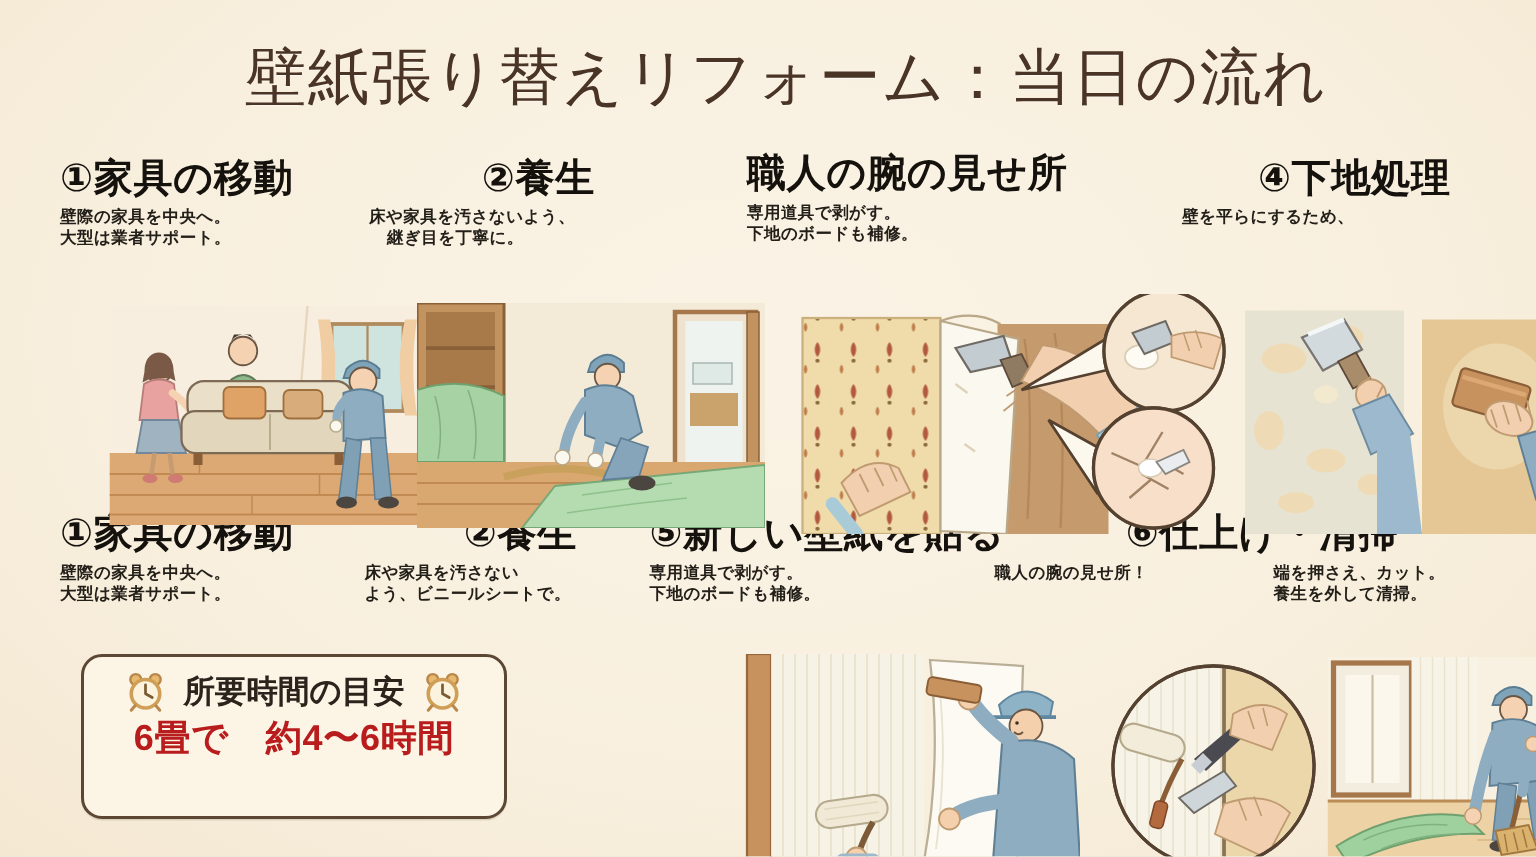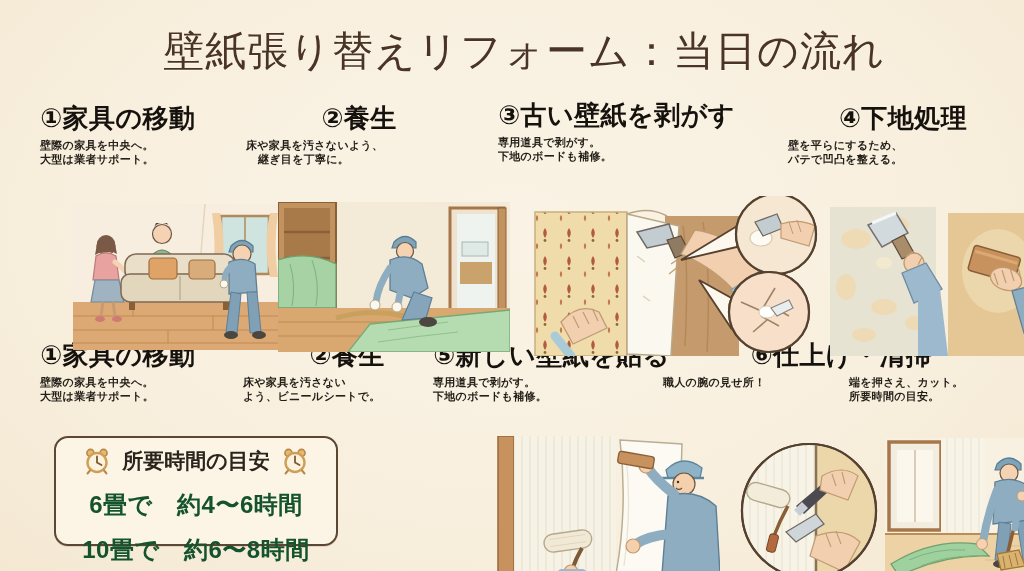--- a/index.html
+++ b/index.html
@@ -30,21 +30,21 @@
   .s8 .col{min-width:160px;}
   .ill{position:absolute;}
   .ill svg{display:block;}
   .timebox{
     position:absolute;left:54px;top:436px;width:284px;height:110px;box-sizing:border-box;
     background:#fcf5e6;border:2px solid #5b4733;border-radius:14px;
     padding:9px 6px 6px;box-shadow:0 1px 0 rgba(90,70,50,.15);
   }
   .tb-title{display:flex;align-items:center;justify-content:center;gap:12px;
     font-size:21px;font-weight:800;color:#2a241d;}
-  .tb-row{text-align:center;font-size:24px;font-weight:800;color:#14532d;line-height:1.3;margin-top:14px;letter-spacing:.5px;}
+  .tb-row{text-align:center;font-size:24px;font-weight:800;color:#b91c1c;line-height:1.3;margin-top:2px;letter-spacing:.5px;}
 </style>
 </head>
 <body>
 
 <div class="canvas">
 
   <h1 class="title">壁紙張り替えリフォーム：当日の流れ</h1>
 
   <section class="step s1">
     <h2>①家具の移動</h2>
@@ -52,29 +52,28 @@
     <div class="line">大型は業者サポート。</div>
   </section>
 
   <section class="step s2 center">
     <h2>②養生</h2>
     <div class="line">床や家具を汚さないよう、</div>
     <div class="line" style="padding-left:12px;">継ぎ目を丁寧に。</div>
   </section>
 
   <section class="step s3">
-    <h2>③古い壁紙を剥がす</h2>
+    <h2>職人の腕の見せ所</h2>
     <div class="line">専用道具で剥がす。</div>
     <div class="line">下地のボードも補修。</div>
   </section>
 
   <section class="step s4 center">
     <h2>④下地処理</h2>
     <div class="line">壁を平らにするため、</div>
-    <div class="line">パテで凹凸を整える。</div>
   </section>
 
   <section class="step s5">
     <h2>①家具の移動</h2>
     <div class="line">壁際の家具を中央へ。</div>
     <div class="line">大型は業者サポート。</div>
   </section>
 
   <section class="step s6 center">
     <h2>②養生</h2>
@@ -89,21 +88,21 @@
   </section>
 
   <section class="step s8 center">
     <h2>⑥仕上げ・清掃</h2>
     <div class="cols">
       <div class="col">
         <div class="line">職人の腕の見せ所！</div>
       </div>
       <div class="col">
         <div class="line">端を押さえ、カット。</div>
-        <div class="line">所要時間の目安。</div>
+        <div class="line">養生を外して清掃。</div>
       </div>
     </div>
   </section>
 
   <figure class="ill" style="left:33px;top:188px;">
     <svg width="207" height="146" viewBox="0 0 207 146">
       <rect width="207" height="146" fill="#f7eedf"></rect>
       <rect y="98" width="207" height="48" fill="#dca873"></rect>
       <path d="M0 112h207M0 126h207M0 139h207" stroke="#c08a52" stroke-width="1.2" fill="none"></path>
       <path d="M60 98v14M140 112v14M95 126v13" stroke="#c08a52" stroke-width="1"></path>
@@ -408,16 +407,15 @@
       <span>所要時間の目安</span>
       <svg width="26" height="28" viewBox="0 0 26 28">
         <circle cx="6.5" cy="6" r="3.6" fill="#e7b96e" stroke="#b9874a" stroke-width="1.6"></circle>
         <circle cx="19.5" cy="6" r="3.6" fill="#e7b96e" stroke="#b9874a" stroke-width="1.6"></circle>
         <circle cx="13" cy="15.5" r="9.5" fill="#fbf3dd" stroke="#cf9f58" stroke-width="2.4"></circle>
         <path d="M13 15.5 V9.5 M13 15.5 L17.5 18" stroke="#7a5a32" stroke-width="1.8" stroke-linecap="round"></path>
         <path d="M6 23.5 l-2.5 3 M20 23.5 l2.5 3" stroke="#b9874a" stroke-width="2" stroke-linecap="round"></path>
       </svg>
     </div>
     <div class="tb-row">6畳で　約4〜6時間</div>
-    <div class="tb-row">10畳で　約6〜8時間</div>
   </aside>
 
 </div>
 
 </body></html>

